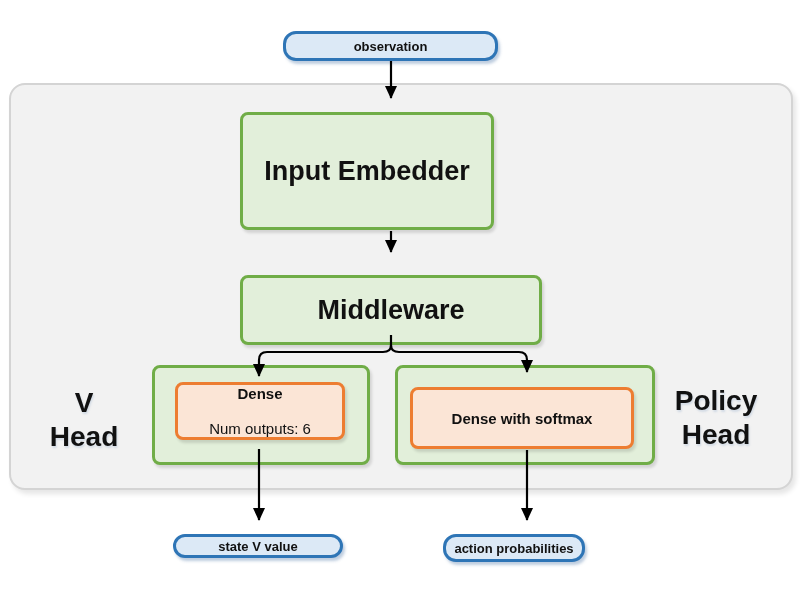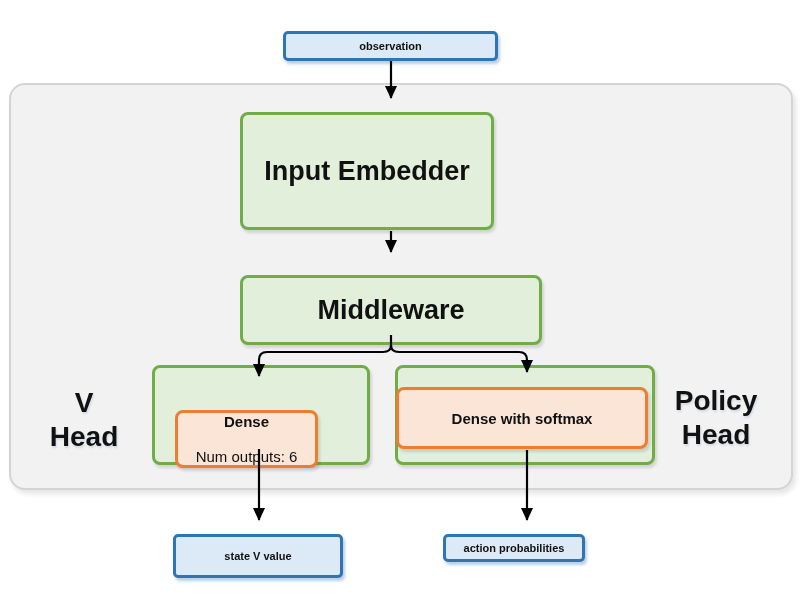--- a/index.html
+++ b/index.html
@@ -25,23 +25,23 @@
     position: absolute;
     display: flex;
     align-items: center;
     justify-content: center;
     text-align: center;
     box-sizing: border-box;
   }
   .box-blue {
     background: var(--blue-fill, #dce9f6);
     border: 3px solid var(--blue-border, #2e75b6);
-    border-radius: 5px;
+    border-radius: 13px;
     font-weight: bold;
-    font-size: 11px;
+    font-size: 13px;
     box-shadow: 2px 3px 3px rgba(110,145,185,0.45);
   }
   .box-green {
     background: var(--green-fill, #e2efda);
     border: 3px solid var(--green-border, #70ad47);
     border-radius: 8px;
     box-shadow: 2px 3px 3px rgba(0,0,0,0.13);
   }
   .box-green-title { font-weight: bold; font-size: 27px; }
   .box-orange {
@@ -87,39 +87,39 @@
 
   <div class="box box-green box-green-title" style="left:240px; top:112px; width:254px; height:118px;">
     <span>Input Embedder</span>
   </div>
 
   <div class="box box-green box-green-title" style="left:240px; top:275px; width:302px; height:70px;">
     <span>Middleware</span>
   </div>
 
   <div class="box box-green" style="left:152px; top:365px; width:218px; height:100px;"></div>
-  <div class="box box-orange" style="left:175px; top:410px; width:143px; height:58px;gap:14px;">
+  <div class="box box-orange" style="left:175px; top:382px; width:170px; height:58px;gap:14px;">
     <span class="dense-title">Dense</span>
     <span>Num outputs: 6</span>
   </div>
   <div class="head-label" style="left:28px; top:386px;">
     <div>V</div>
     <div>Head</div>
   </div>
 
   <div class="box box-green" style="left:395px; top:365px; width:260px; height:100px;"></div>
-  <div class="box box-orange" style="left:396px; top:387px; width:252px; height:62px;text-align:right;">
+  <div class="box box-orange" style="left:410px; top:387px; width:224px; height:62px;text-align:right;">
     <span class="dense-title">Dense with softmax</span>
   </div>
   <div class="head-label" style="left:660px; top:384px;">
     <div>Policy</div>
     <div>Head</div>
   </div>
 
-  <div class="box box-blue" style="left:173px; top:534px; width:170px; height:44px;">
+  <div class="box box-blue" style="left:173px; top:534px; width:170px; height:24px;">
     <span>state V value</span>
   </div>
   <div class="box box-blue" style="left:443px; top:534px; width:142px; height:28px;">
     <span>action probabilities</span>
   </div>
 
   <svg class="arrows" width="800" height="600" viewBox="0 0 800 600">
     <defs>
       <marker id="ah" markerUnits="userSpaceOnUse" markerWidth="14" markerHeight="13" refX="12" refY="6" orient="auto">
         <path d="M0,0 L13,6 L0,12 Z" style="fill:#000; stroke:none;"></path>

